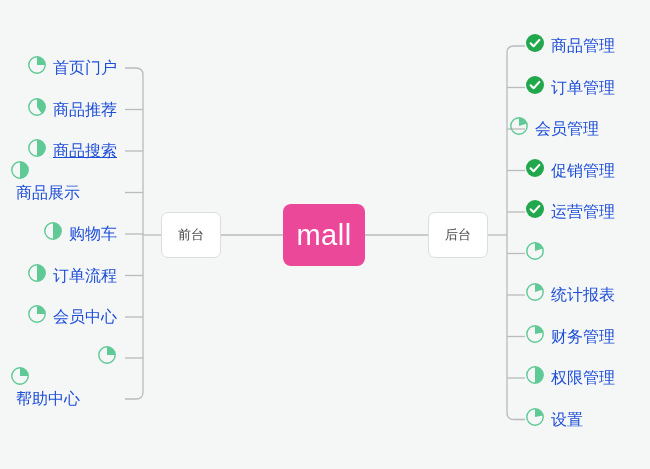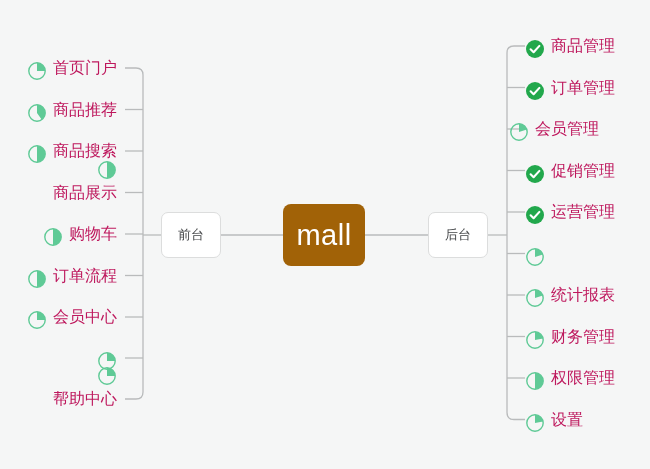--- a/index.html
+++ b/index.html
@@ -11,21 +11,21 @@
     overflow:hidden;
   }
   #stage{position:relative;width:650px;height:469px;}
 
   
   #wires{position:absolute;left:0;top:0;width:650px;height:469px;}
 
   
   .root-node{
     position:absolute;
-    background:#a16207;
+    background:#ec4899;
     color:#ffffff;
     border-radius:8px;
     display:flex;align-items:center;justify-content:center;
     font-size:29px;
     letter-spacing:.5px;
     box-sizing:border-box;
   }
   .branch-node{
     position:absolute;
     background:#ffffff;
@@ -34,24 +34,24 @@
     display:flex;align-items:center;justify-content:center;
     font-size:13px;
     color:#444648;
     box-sizing:border-box;
   }
 
   
   .leaf{
     position:absolute;
     display:flex;
-    align-items:flex-end;
+    align-items:flex-start;
     height:26px;
     font-size:16px;
-    color:#be185d;
+    color:#1d4ed8;
     white-space:nowrap;
   }
   .leaf.left{flex-direction:row;justify-content:flex-end;}
   .leaf.right{flex-direction:row;justify-content:flex-start;}
   .leaf .lbl{line-height:26px;}
   .leaf.left .lbl{margin-left:6px;}
   .leaf.right .lbl{margin-left:6px;}
 
   .ic{width:20px;height:20px;flex:0 0 20px;display:block;}
 </style>
@@ -104,21 +104,21 @@
   </svg>
         <span class="lbl">首页门户</span>
       </div>
       <div class="leaf left" style="left: 10px; width: 107px; top: 96.5px;">
         <svg class="ic" viewBox="0 0 20 20">
     <circle cx="10" cy="10" r="8.2" fill="none" stroke="#5fca96" stroke-width="1.4"></circle>
     <path d="M10,10 L10,1.8000000000000007 A8.2,8.2 0 0 1 14.82,16.63 Z" fill="#5fca96"></path>
   </svg>
         <span class="lbl">商品推荐</span>
       </div>
-      <div class="leaf left" style="left: 10px; width: 107px; top: 138px;">
+      <div class="leaf left" style="left: 10px; width: 107px; top: 138px; text-decoration: underline;">
         <svg class="ic" viewBox="0 0 20 20">
     <circle cx="10" cy="10" r="8.2" fill="none" stroke="#5fca96" stroke-width="1.4"></circle>
     <path d="M10,10 L10,1.8000000000000007 A8.2,8.2 0 0 1 10.00,18.20 Z" fill="#5fca96"></path>
   </svg>
         <span class="lbl">商品搜索</span>
       </div>
       <div class="leaf left" style="left: 10px; width: 107px; top: 179.5px; flex-direction: column;">
         <svg class="ic" viewBox="0 0 20 20">
     <circle cx="10" cy="10" r="8.2" fill="none" stroke="#5fca96" stroke-width="1.4"></circle>
     <path d="M10,10 L10,1.8000000000000007 A8.2,8.2 0 0 1 10.00,18.20 Z" fill="#5fca96"></path>

